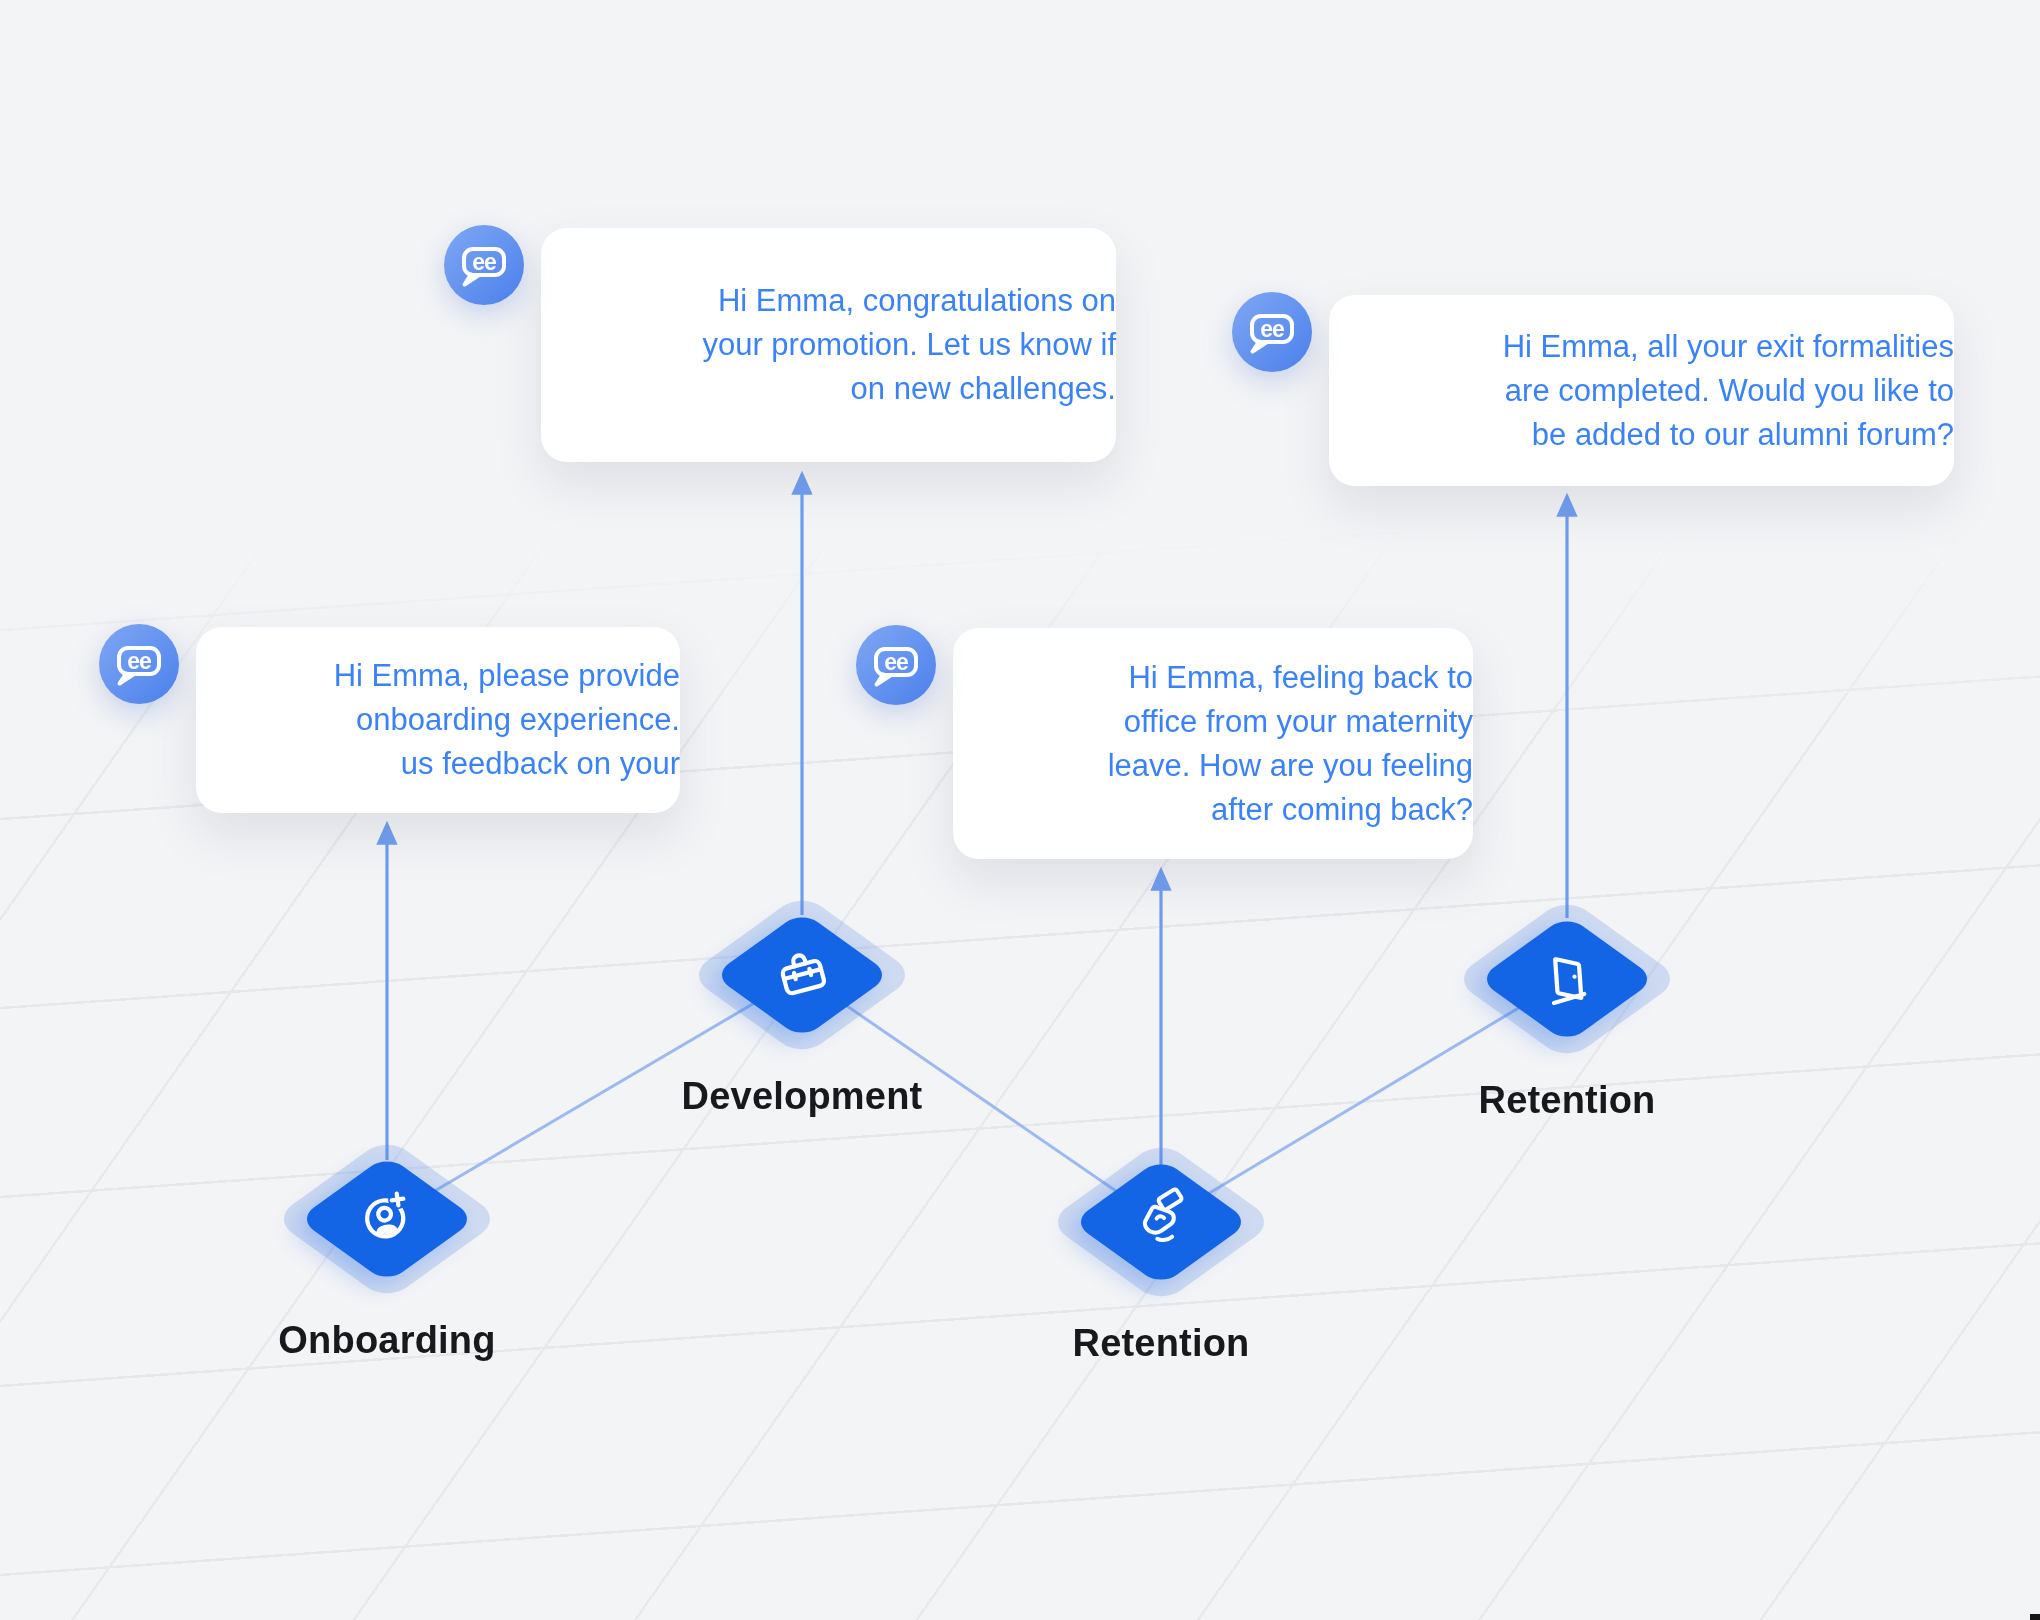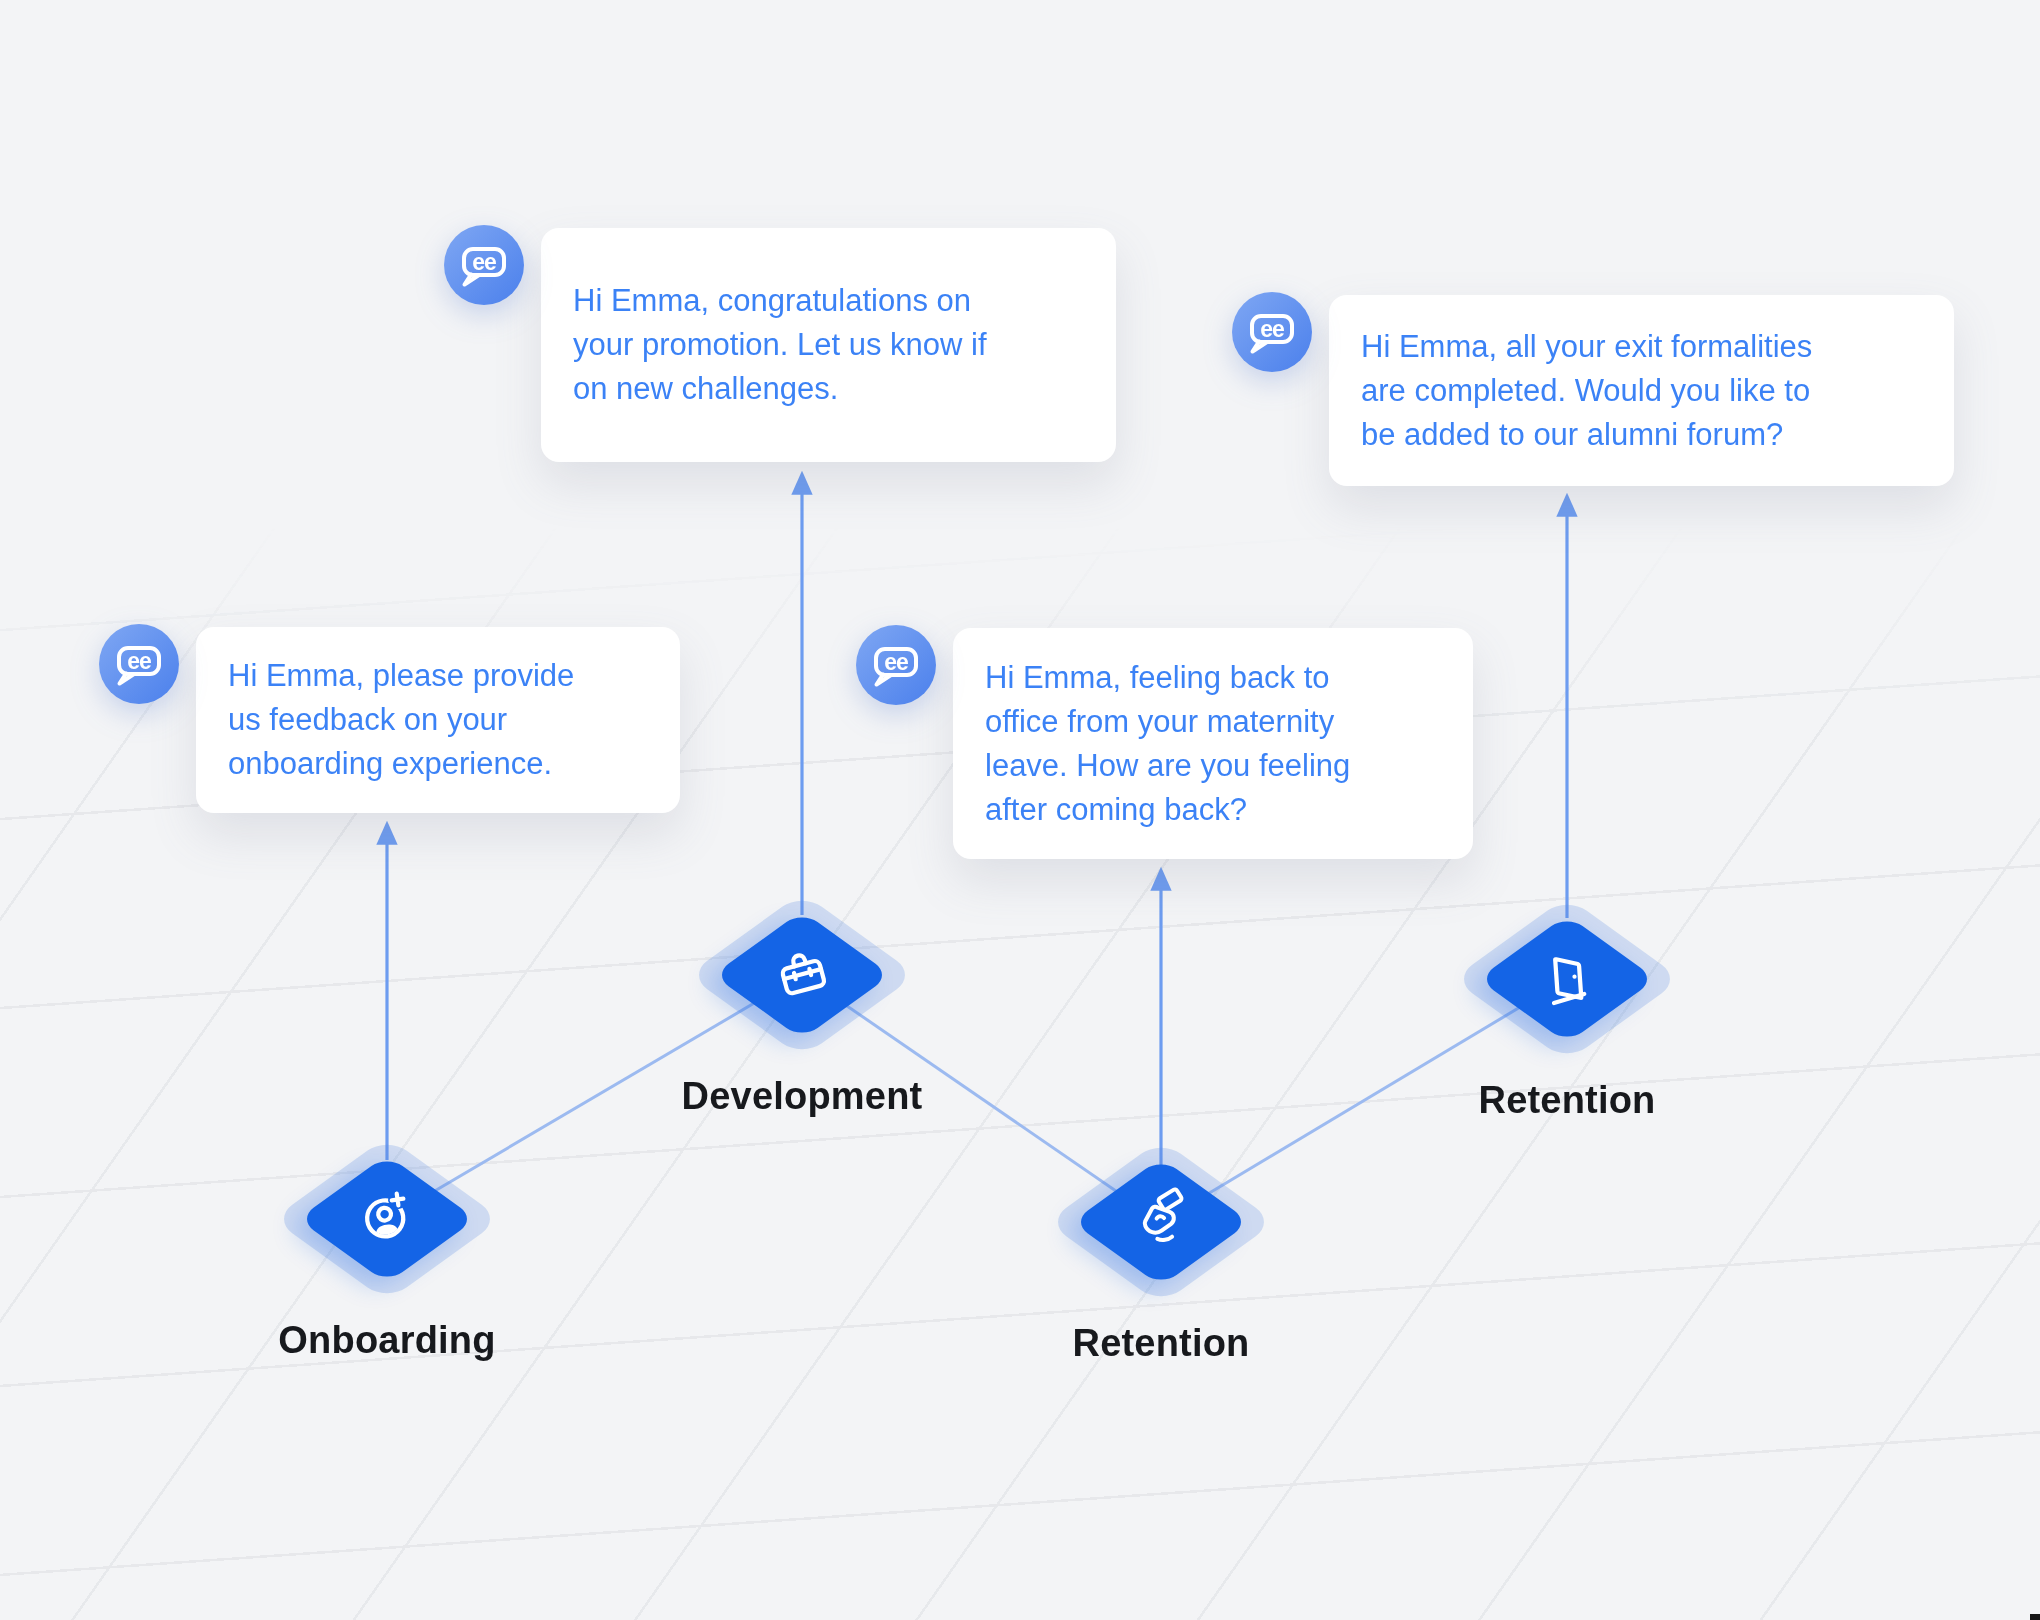--- a/index.html
+++ b/index.html
@@ -43,24 +43,24 @@
   .node-icon{position:absolute;left:-34px;top:-37px;width:68px;height:68px;}
   .node-icon *{vector-effect:none;}
   .node-label{
     position:absolute;left:-220px;top:100px;width:440px;
     text-align:center;font-size:38px;font-weight:700;color:#17191d;
     letter-spacing:.2px;
   }
 
   
   .card{
-    position:absolute;z-index:3;background:#fff;border-radius:18px;
+    position:absolute;z-index:3;background:#fff;border-radius:26px;
     box-shadow:0 22px 48px rgba(110,120,145,0.16);
     display:flex;flex-direction:column;justify-content:center;
-    padding-left:32px;box-sizing:border-box;
+    padding-left:32px;box-sizing:border-box;text-align:right;
   }
   .ln{font-size:31px;line-height:44px;font-weight:500;color:#3b82f6;white-space:nowrap;}
   .avatar{
     position:absolute;left:-97px;top:-3px;width:80px;height:80px;z-index:4;
     filter:drop-shadow(0 10px 14px rgba(70,110,200,0.25));
   }
   .card-development{left:541px;top:228px;width:575px;height:234px;}
   .card-onboarding{left:196px;top:627px;width:484px;height:186px;}
   .card-retention{left:953px;top:628px;width:520px;height:231px;}
   .card-separation{left:1329px;top:295px;width:625px;height:191px;}
@@ -180,22 +180,22 @@
     <div class="avatar">
       <svg viewBox="0 0 80 80" width="80" height="80">
         <circle cx="40" cy="40" r="40" fill="url(#avatarGrad)"></circle>
         <rect x="20" y="24" width="40" height="26" rx="9" fill="none" stroke="#fff" stroke-width="4"></rect>
         <path d="M27 49.5 L20.5 59.5 L35 50" fill="none" stroke="#fff" stroke-width="4" stroke-linejoin="round" stroke-linecap="round"></path>
         <text x="40" y="45" text-anchor="middle" font-size="23" font-weight="bold" fill="#fff" letter-spacing="-1">ee</text>
       </svg>
     </div>
     <div>
       <div class="ln">Hi Emma, please provide</div>
+      <div class="ln">onboarding experience.</div>
       <div class="ln">us feedback on your</div>
-      <div class="ln">onboarding experience.</div>
     </div>
   </div>
 
   <div class="card card-retention">
     <div class="avatar">
       <svg viewBox="0 0 80 80" width="80" height="80">
         <circle cx="40" cy="40" r="40" fill="url(#avatarGrad)"></circle>
         <rect x="20" y="24" width="40" height="26" rx="9" fill="none" stroke="#fff" stroke-width="4"></rect>
         <path d="M27 49.5 L20.5 59.5 L35 50" fill="none" stroke="#fff" stroke-width="4" stroke-linejoin="round" stroke-linecap="round"></path>
         <text x="40" y="45" text-anchor="middle" font-size="23" font-weight="bold" fill="#fff" letter-spacing="-1">ee</text>

